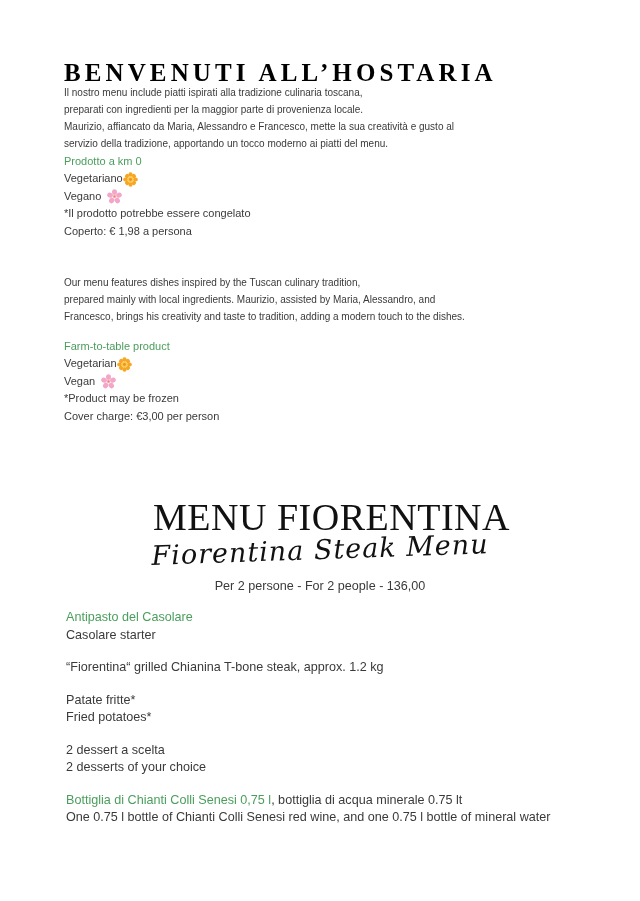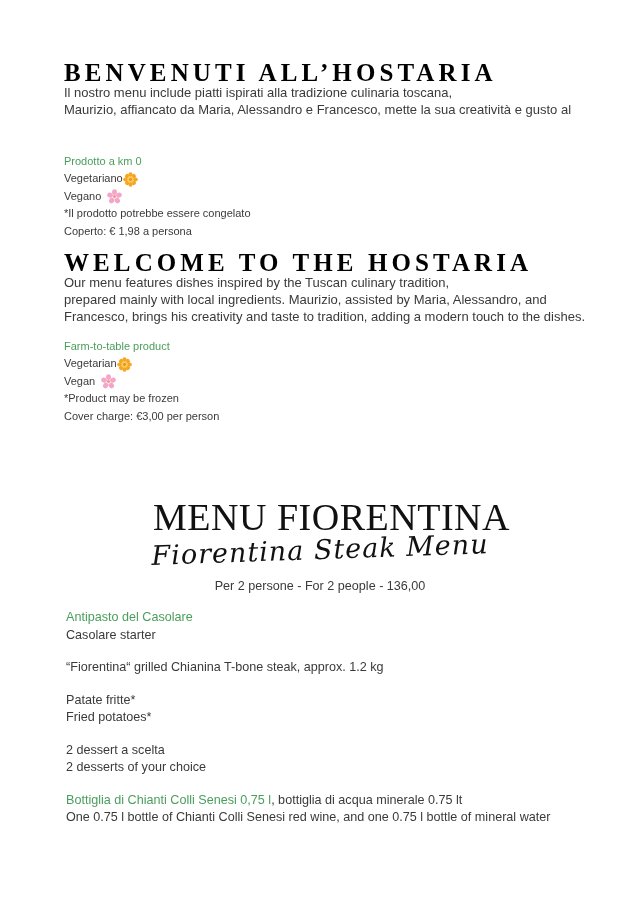--- a/index.html
+++ b/index.html
@@ -33,21 +33,21 @@
     font-weight: bold;
     font-size: 25px;
     letter-spacing: 4.1px;
     color: #000000;
     white-space: nowrap;
     margin: 0;
     line-height: 1.1;
   }
 
   .body-line {
-    font-size: 13px;
+    font-size: 10px;
     line-height: 17px;
     color: #3a3a3a;
     white-space: nowrap;
     margin: 0;
   }
 
   .legend-line {
     font-size: 11px;
     line-height: 17.4px;
     color: #3a3a3a;
@@ -146,21 +146,23 @@
 <body>
 
 <div class="page">
 
   <div class="block" style="top:59px;">
     <h1 class="section-heading">BENVENUTI ALL’HOSTARIA</h1>
   </div>
 
   <div class="block" style="top:84px;">
     <p class="body-line">Il nostro menu include piatti ispirati alla tradizione culinaria toscana,</p>
+    <p class="body-line">preparati con ingredienti per la maggior parte di provenienza locale.</p>
     <p class="body-line">Maurizio, affiancato da Maria,  Alessandro e Francesco, mette la sua creatività e gusto al</p>
+    <p class="body-line">servizio della tradizione, apportando un tocco moderno ai piatti del menu.</p>
   </div>
 
   <div class="block" style="top:153px;">
     <p class="legend-line green">Prodotto a km 0</p>
 
     <p class="legend-line">
       <span>Vegetariano</span>
       <span class="flower">
         <svg viewBox="0 0 32 32" width="15" height="15" aria-hidden="true">
           <g fill="#f5a623">
@@ -193,23 +195,20 @@
           <circle cx="16" cy="16" r="3.6" fill="#f6b0d0"></circle>
           <circle cx="16" cy="16" r="2.3" fill="#ef8f3c"></circle>
         </svg>
       </span>
     </p>
 
     <p class="legend-line">*Il prodotto potrebbe essere congelato</p>
     <p class="legend-line">Coperto: € 1,98 a persona</p>
   </div>
 
-  <div class="block" style="top:249px;">
-    <h1 class="section-heading">WELCOME TO THE  HOSTARIA</h1>
-  </div>
 
   <div class="block" style="top:274px;">
     <p class="body-line">Our menu features dishes inspired by the Tuscan culinary tradition,</p>
     <p class="body-line">prepared mainly with local ingredients. Maurizio, assisted by Maria, Alessandro, and</p>
     <p class="body-line">Francesco, brings his creativity and taste to tradition, adding a modern touch to the dishes.</p>
   </div>
 
   <div class="block" style="top:338px;">
     <p class="legend-line green">Farm-to-table product</p>
 

